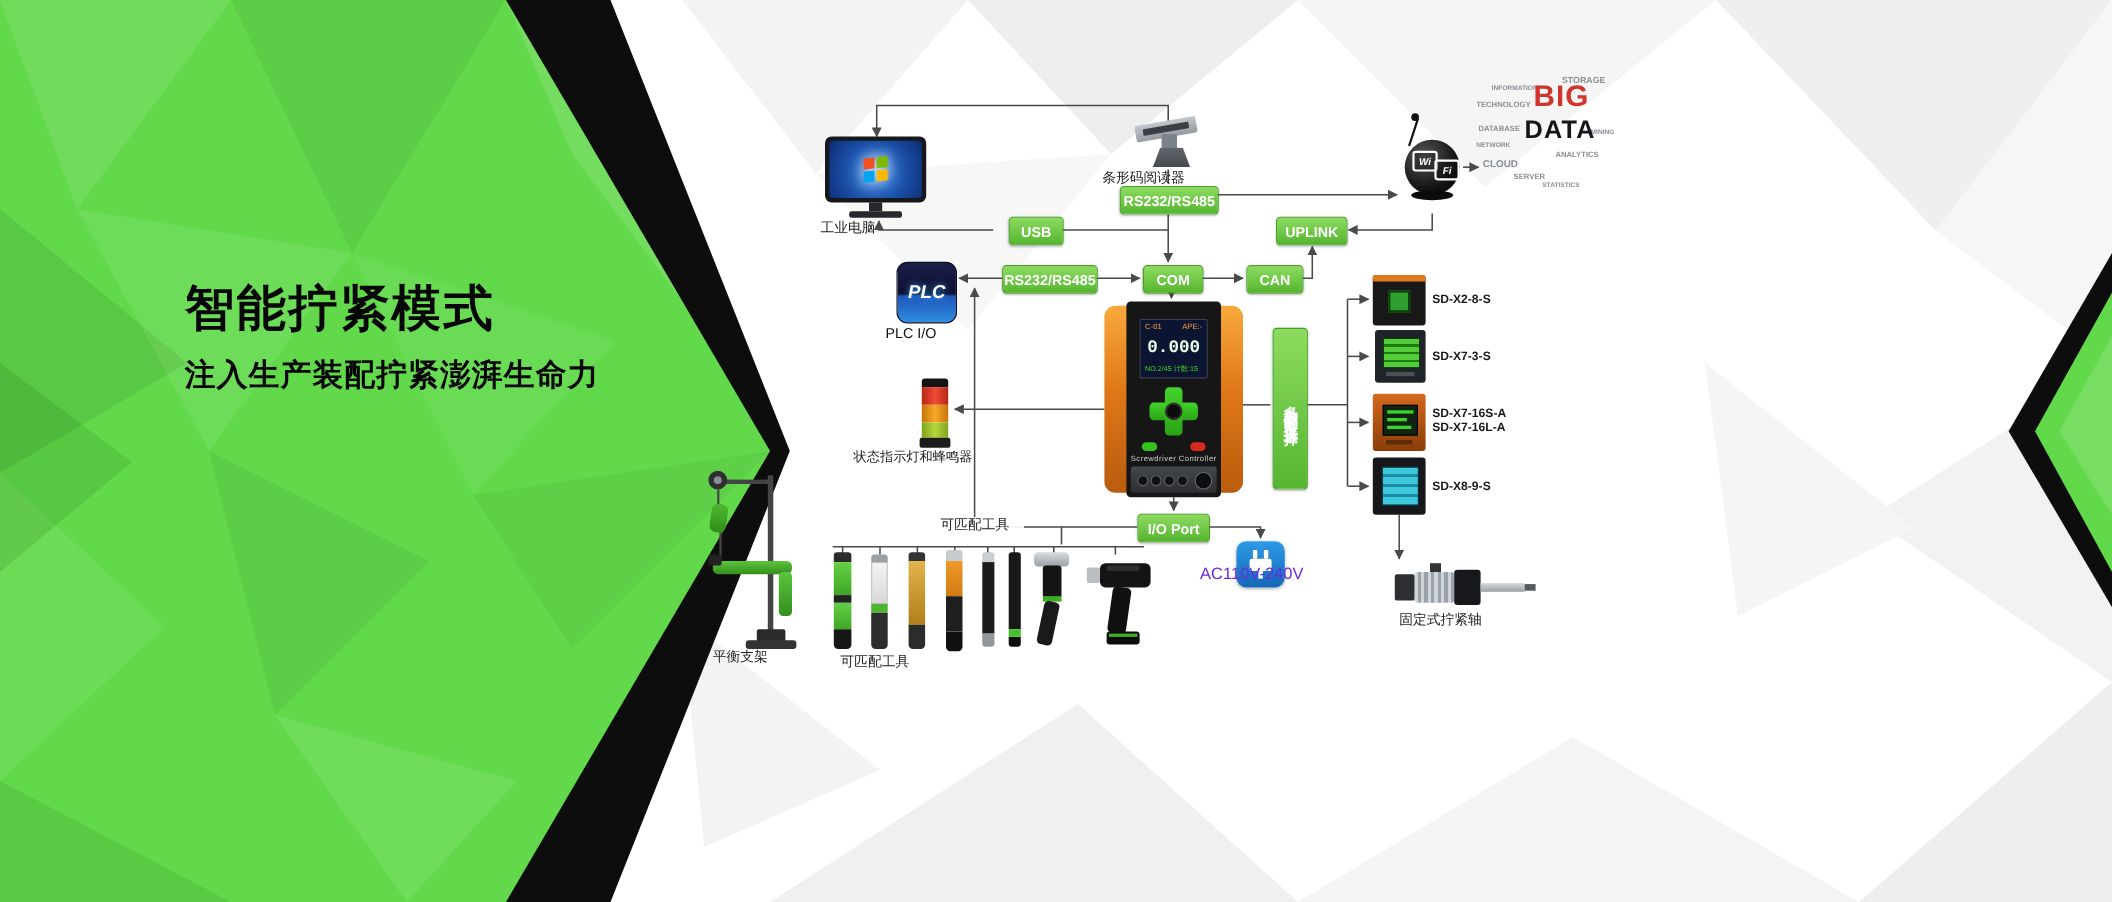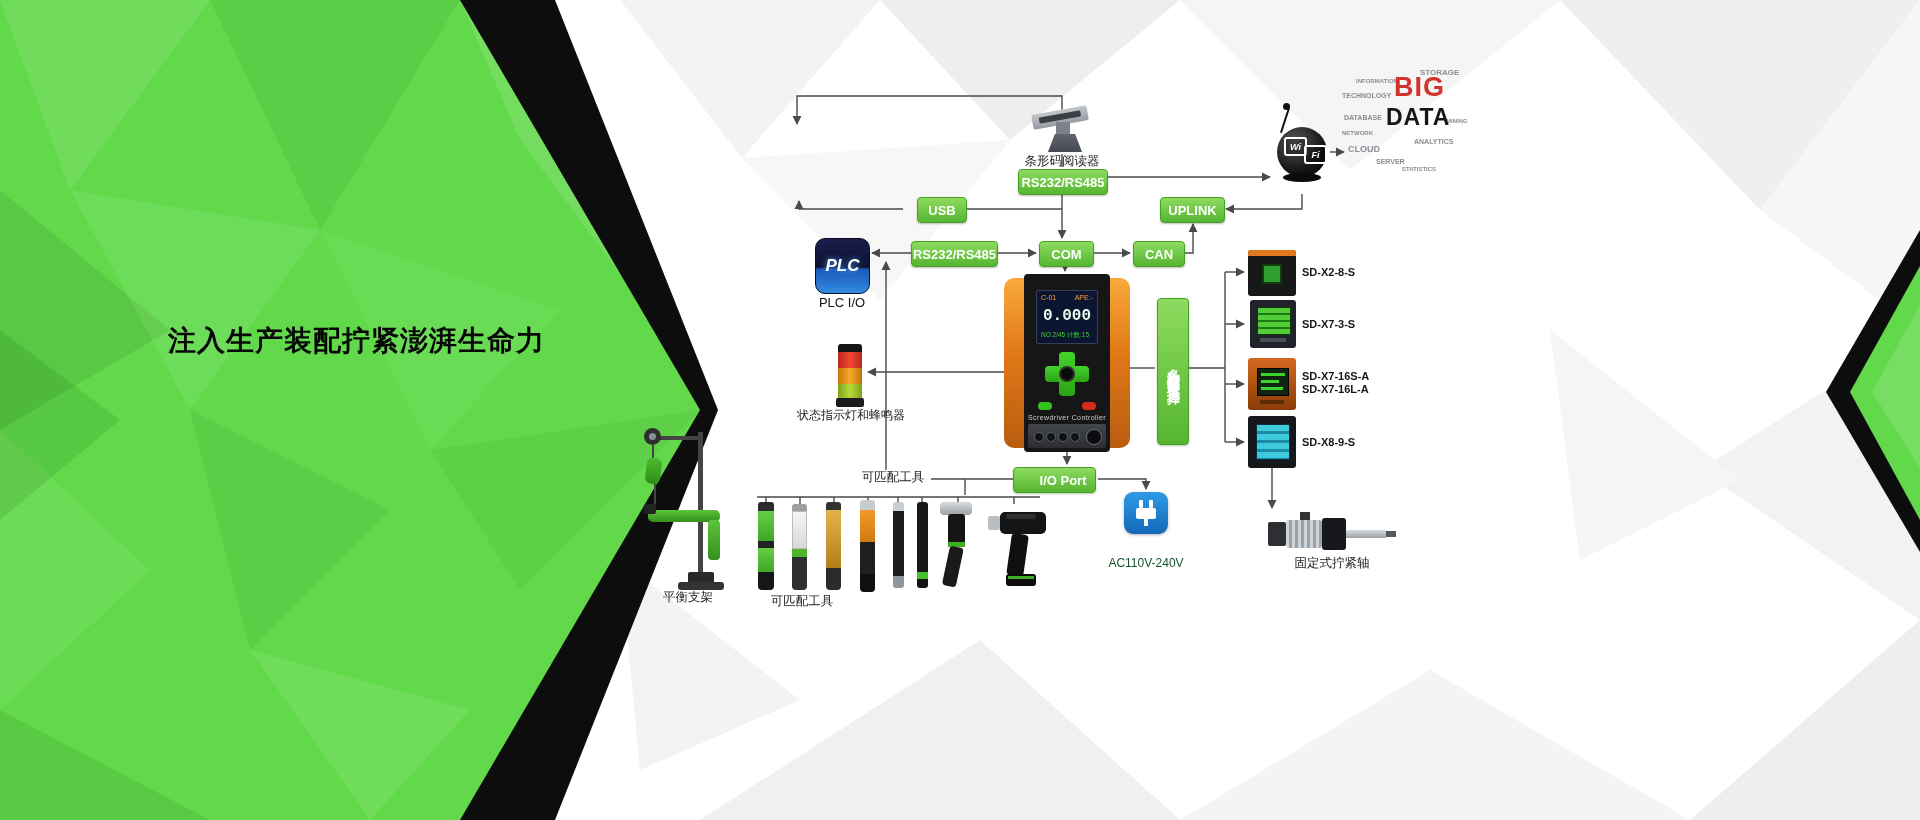--- a/index.html
+++ b/index.html
@@ -8,21 +8,21 @@
   .abs{position:absolute;}
   .c{display:flex;align-items:center;justify-content:center;}
   svg.layer{position:absolute;left:0;top:0;}
   #bg{z-index:0;}
   #wires{z-index:1;}
   #diagram{position:absolute;inset:0;z-index:2;}
   .gbox{position:absolute;display:flex;align-items:center;justify-content:center;
         background:linear-gradient(180deg,#8ddb60,#55b530);border:1px solid #47a026;border-radius:4px;
         color:#fff;font-weight:bold;font-size:13px;box-shadow:0 1px 2px rgba(0,0,0,.25);}
   .gbox.vert{writing-mode:vertical-rl;text-orientation:upright;letter-spacing:3px;font-size:13px;}
-  .lbl{position:absolute;font-size:12.5px;color:#222;text-align:center;line-height:14px;}
+  .lbl{position:absolute;font-size:12.5px;color:#222;line-height:14px;}
   .lbl.bold{font-weight:normal;color:#111;}
   .mlabel{position:absolute;font-size:11px;font-weight:bold;color:#16181c;line-height:13px;text-align:left;}
   .seg{position:absolute;left:0;width:100%;}
   .hero-title{position:absolute;left:168px;top:250px;font-size:45px;font-weight:900;color:#060606;letter-spacing:2px;z-index:2;}
   .hero-sub{position:absolute;left:168px;top:322px;font-size:28px;font-weight:800;color:#060606;letter-spacing:1px;z-index:2;}
   .chip{position:absolute;border:2px solid #fff;border-radius:3px;color:#fff;font-size:9px;font-weight:bold;
         display:flex;align-items:center;justify-content:center;background:rgba(0,0,0,.25);}
   .cloudword{position:absolute;color:#8a8f94;font-weight:bold;white-space:nowrap;}
 </style>
 </head>
@@ -65,20 +65,21 @@
       <polygon points="430,450 700,410 520,590" fill="rgba(0,0,0,0.04)"></polygon>
       <polygon points="460,0 640,300 520,140" fill="rgba(255,255,255,0.12)"></polygon>
       <polygon points="0,330 120,420 0,520" fill="rgba(0,60,0,0.10)"></polygon>
     </g>
 
     <polygon points="1920,230 1826,392 1920,552" fill="#0d0d0d"></polygon>
     <polygon points="1920,266 1850,392 1920,520" fill="#61d94a"></polygon>
     <polygon points="1920,305 1872,392 1920,468" fill="rgba(255,255,255,0.14)"></polygon>
   </svg>
 
+  <div class="hero-title">智能拧紧模式</div>
   <div class="hero-sub">注入生产装配拧紧澎湃生命力</div>
 
   <svg id="wires" class="layer" width="1920" height="820">
     <defs>
       <marker id="arr" viewBox="0 0 10 10" refX="9" refY="5" markerWidth="6.5" markerHeight="6.5" orient="auto-start-reverse">
         <path d="M0,0 L10,5 L0,10 z" fill="#4a4a4a"></path>
       </marker>
     </defs>
     <g stroke="#4a4a4a" stroke-width="1.4" fill="none">
       <path d="M1062,110 V96 H797 V124" marker-end="url(#arr)"></path>
@@ -106,37 +107,52 @@
       <path d="M1225,324 H1244" marker-end="url(#arr)"></path>
       <path d="M1225,384 H1244" marker-end="url(#arr)"></path>
       <path d="M1225,442 H1244" marker-end="url(#arr)"></path>
       <path d="M1272,468 V508" marker-end="url(#arr)"></path>
       <path d="M757,497 H1040 M766,497 V504 M800,497 V504 M834,497 V504 M868,497 V504 M898,497 V504 M922,497 V504 M958,497 V504 M1014,497 V504"></path>
     </g>
   </svg>
 
   <div id="diagram">
 
+    <div class="abs" style="left:750px;top:124px;width:94px;height:90px;">
+      <div class="abs" style="left:0;top:0;width:92px;height:60px;background:#16181c;border-radius:6px;">
+        <div class="abs" style="left:4px;top:4px;width:84px;height:52px;border-radius:3px;background:radial-gradient(circle at 50% 55%,#3f8fe8,#1b4fa8 55%,#0c2c72);">
+          <div class="abs" style="left:31px;top:15px;width:22px;height:22px;display:grid;grid-template-columns:10px 10px;grid-template-rows:10px 10px;gap:2px;transform:skewY(-6deg);filter:drop-shadow(0 0 6px rgba(255,255,255,.9));">
+            <div style="background:#f25022;"></div>
+            <div style="background:#7fba00;"></div>
+            <div style="background:#00a4ef;"></div>
+            <div style="background:#ffb900;"></div>
+          </div>
+        </div>
+      </div>
+      <div class="abs" style="left:40px;top:60px;width:12px;height:8px;background:#26282c;"></div>
+      <div class="abs" style="left:22px;top:68px;width:48px;height:6px;background:#26282c;border-radius:2px;"></div>
+      <div class="lbl" style="left:-4px;top:76px;width:100px;">工业电脑</div>
+    </div>
 
     <div class="abs" style="left:1030px;top:104px;width:70px;height:70px;">
       <div class="abs" style="left:2px;top:6px;width:56px;height:15px;background:linear-gradient(180deg,#c3c8cd,#959ba1);border-radius:2px;transform:rotate(-10deg);">
         <div class="abs" style="left:7px;top:4px;width:42px;height:6px;background:#3a3f45;border-radius:1px;"></div>
       </div>
       <div class="abs" style="left:26px;top:18px;width:14px;height:14px;background:#7c828a;"></div>
       <div class="abs" style="left:18px;top:30px;width:34px;height:18px;background:linear-gradient(180deg,#61666d,#45494f);clip-path:polygon(20% 0,80% 0,100% 100%,0 100%);"></div>
       <div class="lbl" style="left:-28px;top:50px;width:120px;">条形码阅读器</div>
     </div>
 
     <div class="gbox" style="left:1018px;top:169px;width:88px;height:24px;">RS232/RS485</div>
     <div class="gbox" style="left:917px;top:197px;width:48px;height:24px;">USB</div>
     <div class="gbox" style="left:1160px;top:197px;width:63px;height:24px;">UPLINK</div>
     <div class="gbox" style="left:911px;top:241px;width:85px;height:24px;">RS232/RS485</div>
     <div class="gbox" style="left:1039px;top:241px;width:53px;height:24px;">COM</div>
     <div class="gbox" style="left:1133px;top:241px;width:50px;height:24px;">CAN</div>
-    <div class="gbox" style="left:1013px;top:467px;width:64px;height:24px;padding-left:17px;">I/O Port</div>
+    <div class="gbox" style="left:1034px;top:467px;width:64px;height:24px;">I/O Port</div>
     <div class="gbox vert" style="left:1157px;top:298px;width:30px;height:145px;">多种控制器可供选择</div>
 
     <div class="abs c" style="left:815px;top:238px;width:53px;height:54px;border-radius:10px;border:1px solid #0a0c20;background:linear-gradient(180deg,#1b1e4b 0%,#0e1030 52%,#1e56b8 56%,#2f8de0 100%);color:#fff;font-size:17px;font-weight:900;font-style:italic;text-shadow:0 0 6px #3aa0ff;">PLC</div>
     <div class="lbl bold" style="left:805px;top:296px;width:74px;font-size:13px;">PLC I/O</div>
 
     <div class="abs" style="left:836px;top:344px;width:28px;height:64px;">
       <div class="seg" style="left:2px;width:24px;top:0;height:8px;background:#141414;border-radius:3px 3px 0 0;"></div>
       <div class="seg" style="left:2px;width:24px;top:8px;height:16px;background:linear-gradient(90deg,#b92718,#ef4a35,#b92718);"></div>
       <div class="seg" style="left:2px;width:24px;top:24px;height:16px;background:linear-gradient(90deg,#c57408,#f7a928,#c57408);"></div>
       <div class="seg" style="left:2px;width:24px;top:40px;height:14px;background:linear-gradient(90deg,#7fa31c,#b5d93c,#7fa31c);"></div>
@@ -225,21 +241,21 @@
       <div class="abs" style="left:8px;top:8px;width:32px;height:34px;background:repeating-linear-gradient(180deg,#3fc9dd 0 6px,#1b8ba3 6px 9px);border:1px solid #0a2f38;"></div>
     </div>
     <div class="mlabel" style="left:1302px;top:436px;width:100px;">SD-X8-9-S</div>
 
     <div class="abs" style="left:1124px;top:492px;width:44px;height:42px;border-radius:9px;background:linear-gradient(180deg,#2e9ae6,#1368b8);box-shadow:0 1px 3px rgba(0,0,0,.3);">
       <div class="abs" style="left:15px;top:8px;width:4px;height:8px;background:#fff;border-radius:1px;"></div>
       <div class="abs" style="left:25px;top:8px;width:4px;height:8px;background:#fff;border-radius:1px;"></div>
       <div class="abs" style="left:12px;top:16px;width:20px;height:11px;background:#fff;border-radius:2px;"></div>
       <div class="abs" style="left:20px;top:27px;width:4px;height:7px;background:#fff;"></div>
     </div>
-    <div class="lbl bold" style="left:1091px;top:556px;width:110px;color:#14532d;font-size:12px;">AC110V-240V</div>
+    <div class="lbl bold" style="left:1091px;top:515px;width:110px;color:#6d28d9;font-size:15px;">AC110V-240V</div>
 
     <div class="lbl" style="left:855px;top:470px;width:76px;background:rgba(255,255,255,.92);">可匹配工具</div>
     <div class="lbl" style="left:764px;top:594px;width:76px;">可匹配工具</div>
 
     <div class="abs" style="left:758px;top:502px;width:16px;height:88px;">
       <div class="seg" style="top:0;height:9px;background:#2b2b2b;border-radius:3px 3px 0 0;"></div>
       <div class="seg" style="top:9px;height:30px;background:linear-gradient(180deg,#63cf45,#3fa626);"></div>
       <div class="seg" style="top:39px;height:7px;background:#222;"></div>
       <div class="seg" style="top:46px;height:24px;background:linear-gradient(180deg,#63cf45,#3fa626);"></div>
       <div class="seg" style="top:70px;height:18px;background:#161616;border-radius:0 0 4px 4px;"></div>

